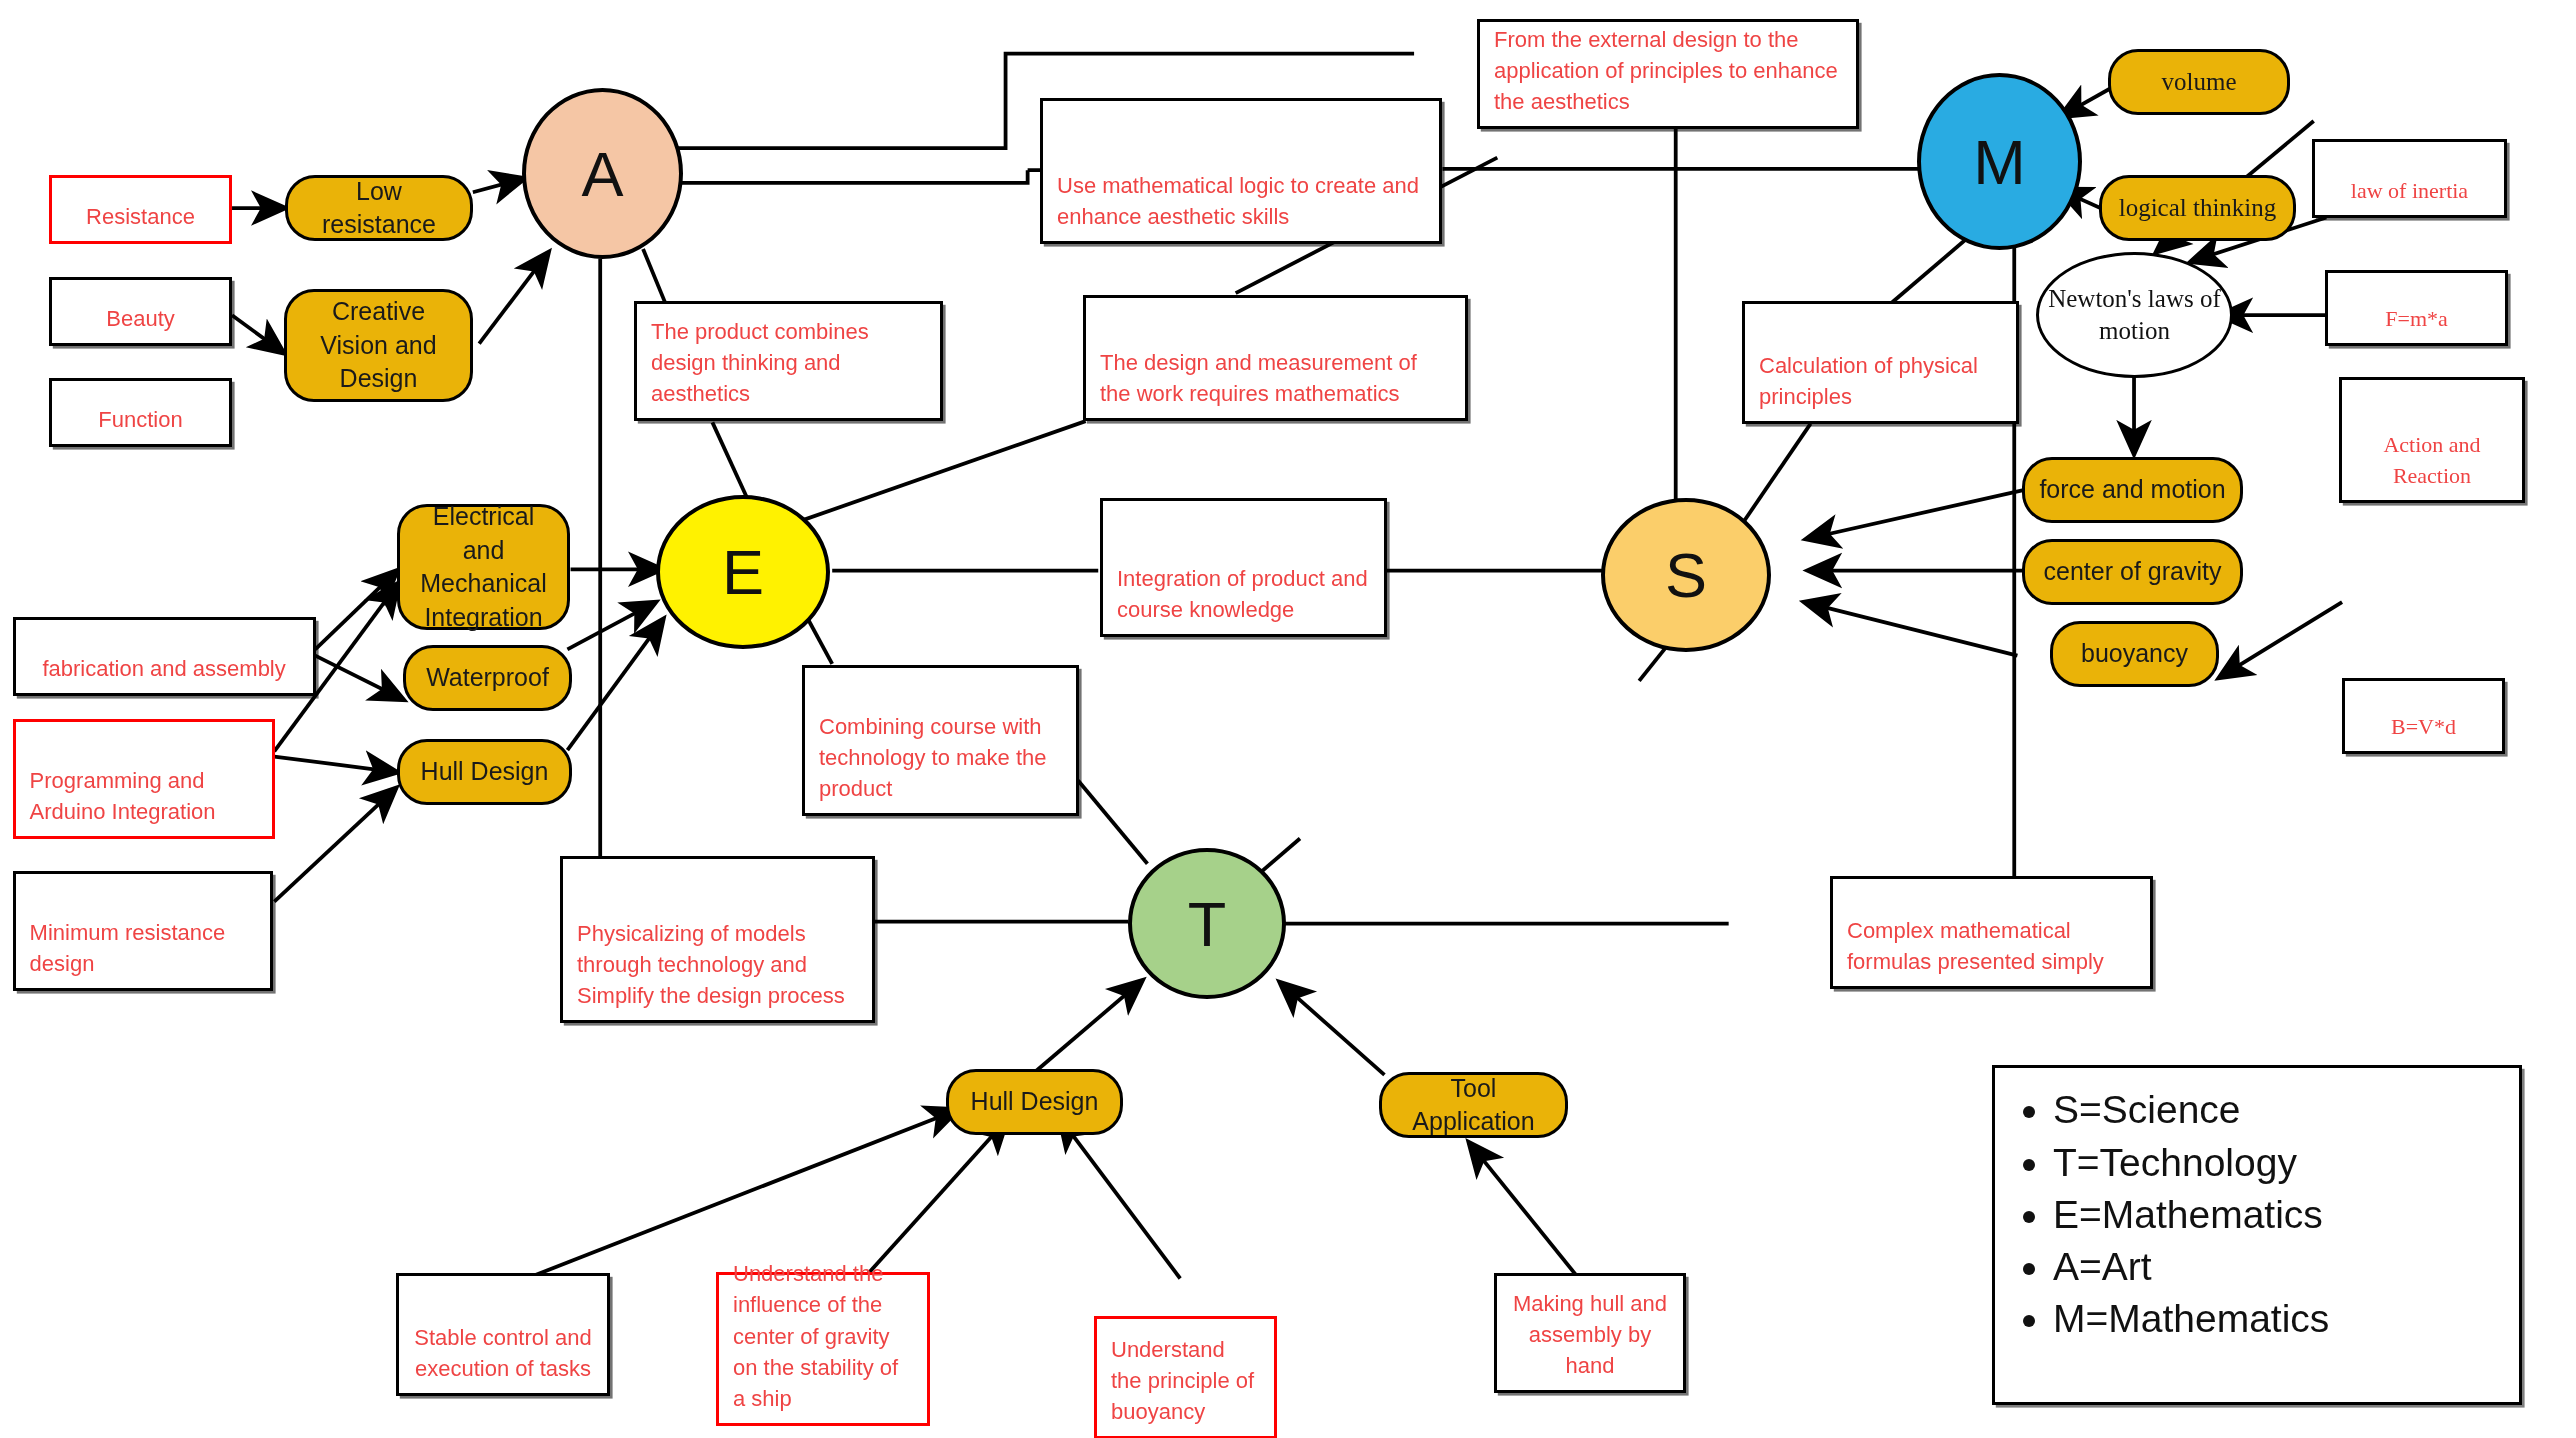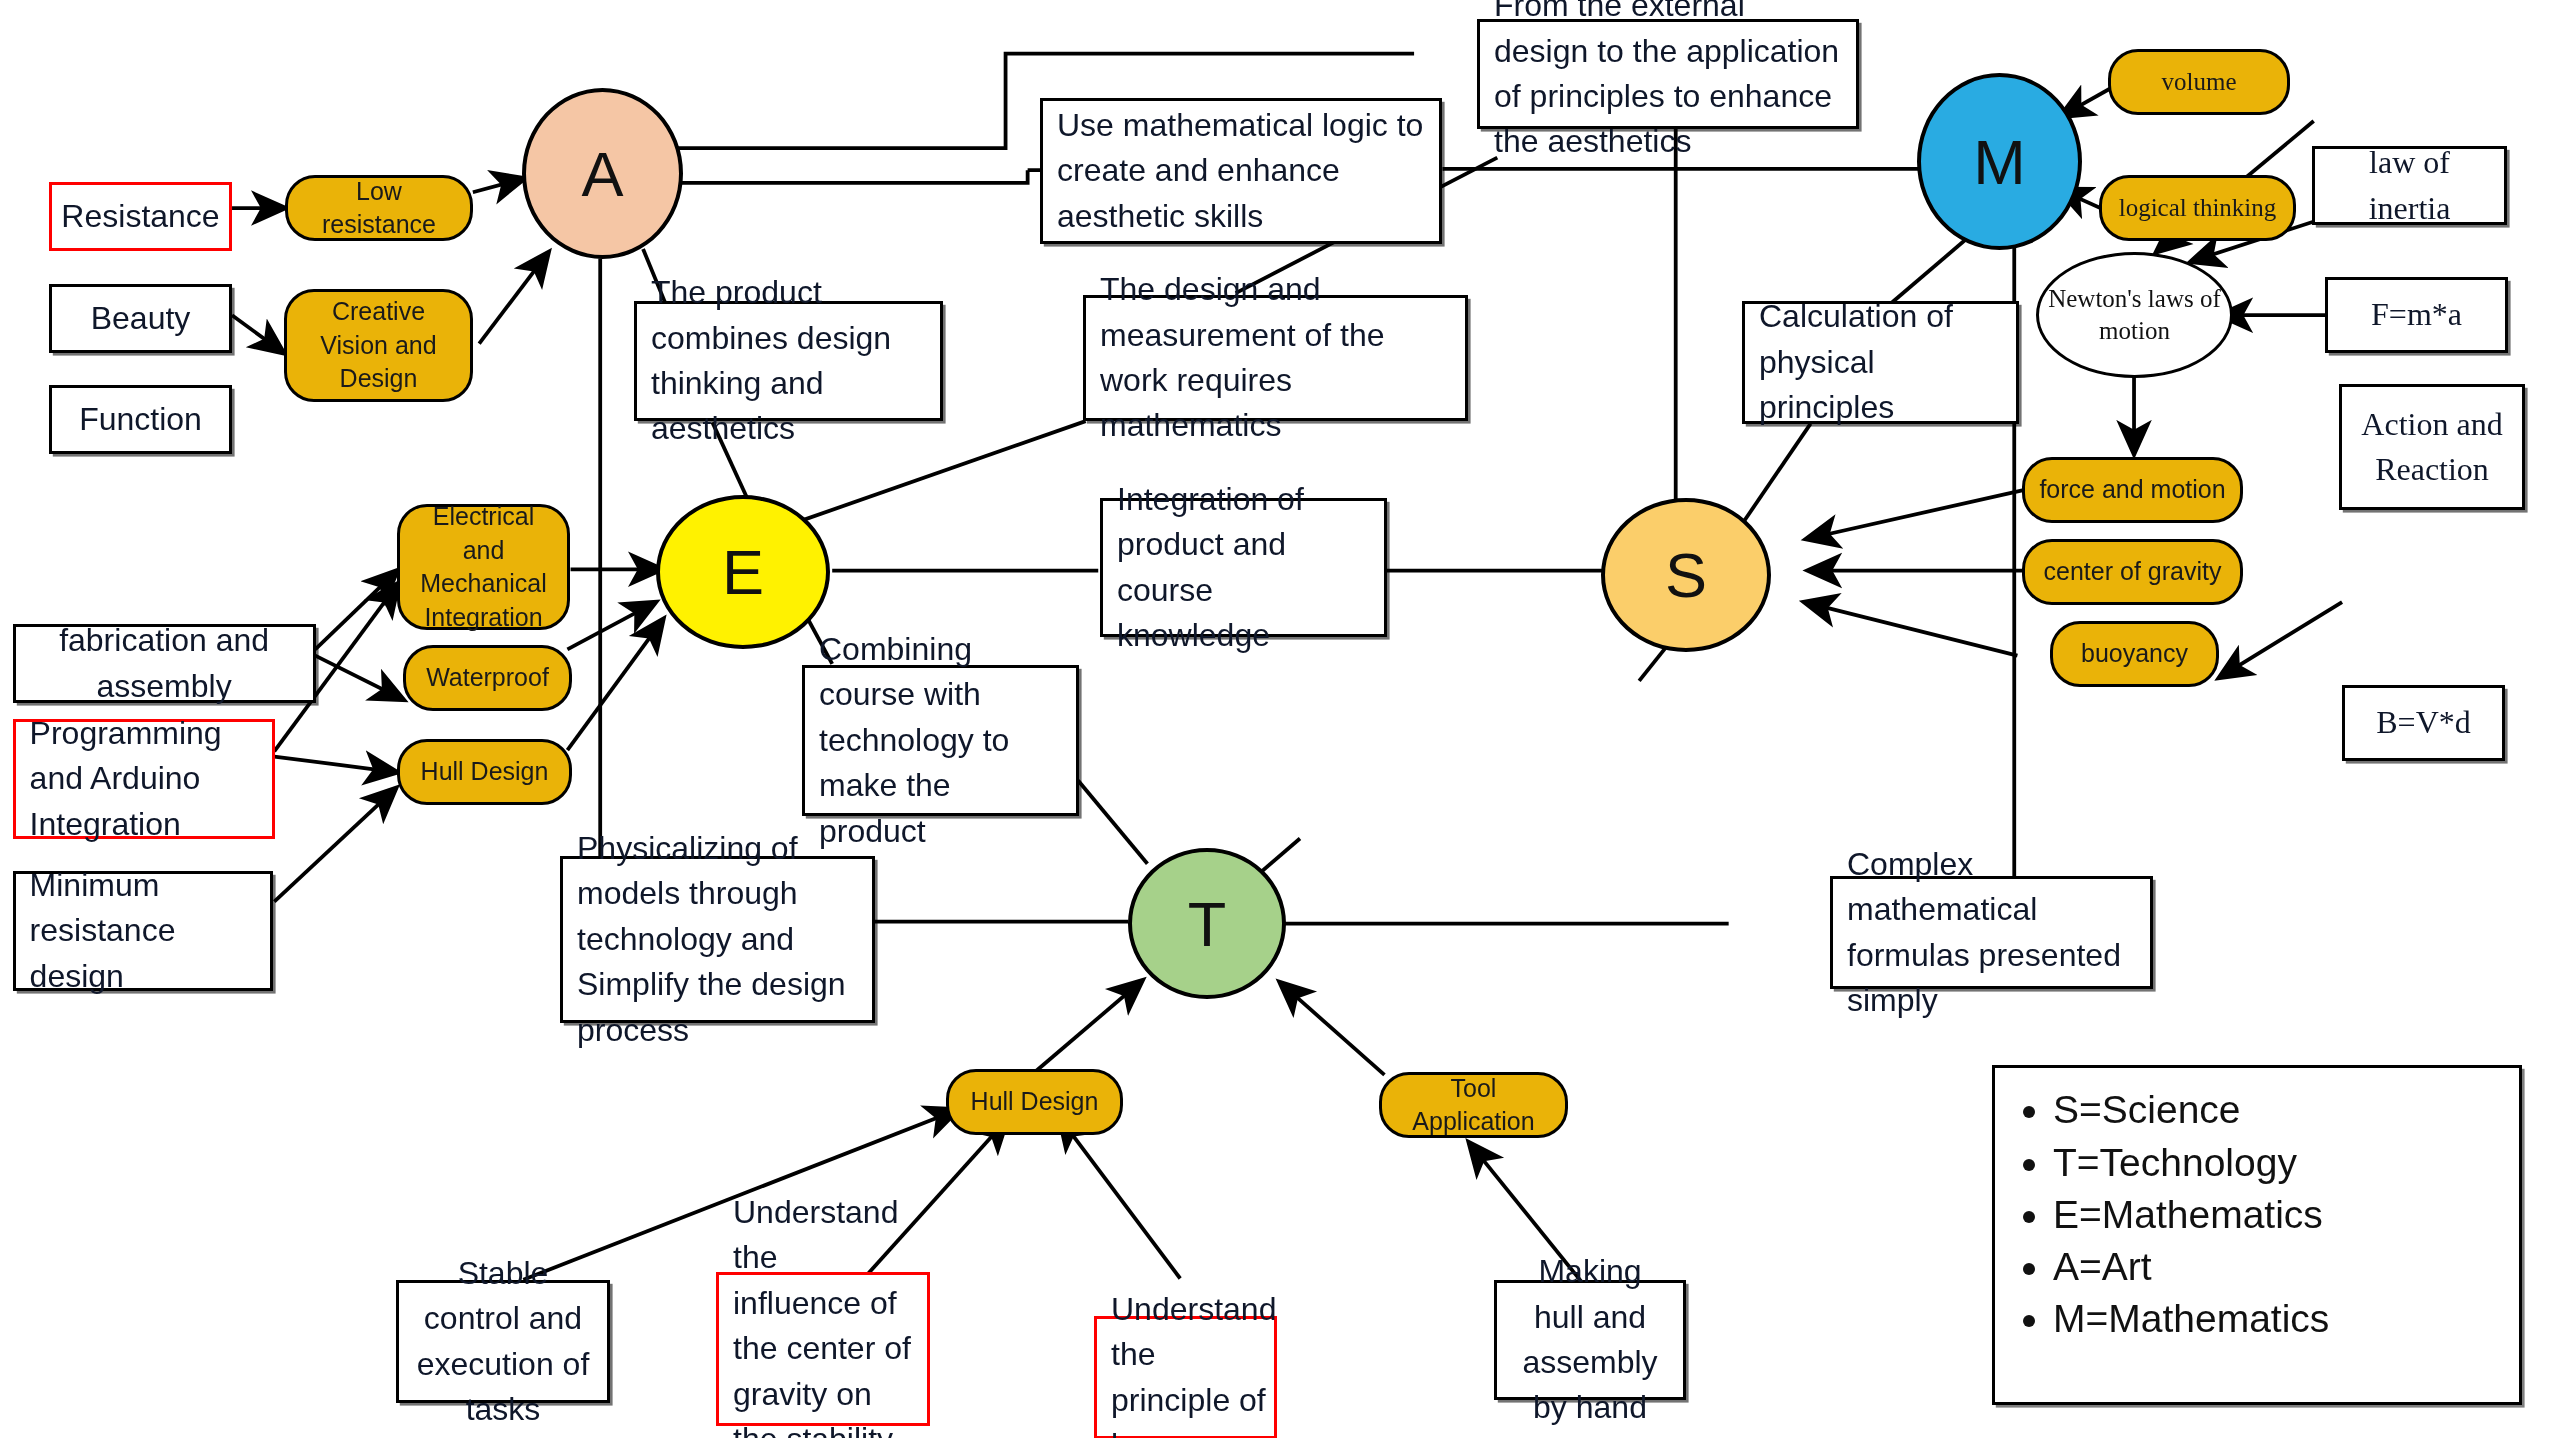--- a/index.html
+++ b/index.html
@@ -23,28 +23,28 @@
     color:#111;
     font-family:"Liberation Sans", sans-serif;
     box-sizing:border-box;
   }
 
   .rect{
     position:absolute;
     box-sizing:border-box;
     background:#fff;
     border:3.2px solid #000;
-    display:flex;align-items:center;
+    display:flex;align-items:flex-end;
     padding:8.8px 14px;
-    font-size:32px;
+    font-size:22px;
     line-height:1.42;
-    color:#0f172a;
+    color:#ef4444;
   }
   .rect.red{border-color:#ff0000;}
-  .rect.ctr{justify-content:center;text-align:center;margin-top:7px;}
+  .rect.ctr{justify-content:center;text-align:center;}
   .rect.shadow{box-shadow:3.2px 3.2px 0 -0.6px rgba(0,0,0,0.55);}
 
   .pill{
     position:absolute;
     box-sizing:border-box;
     background:#eab308;
     border:3.8px solid #000;
     border-radius:30px;
     display:flex;align-items:center;justify-content:center;
     text-align:center;

